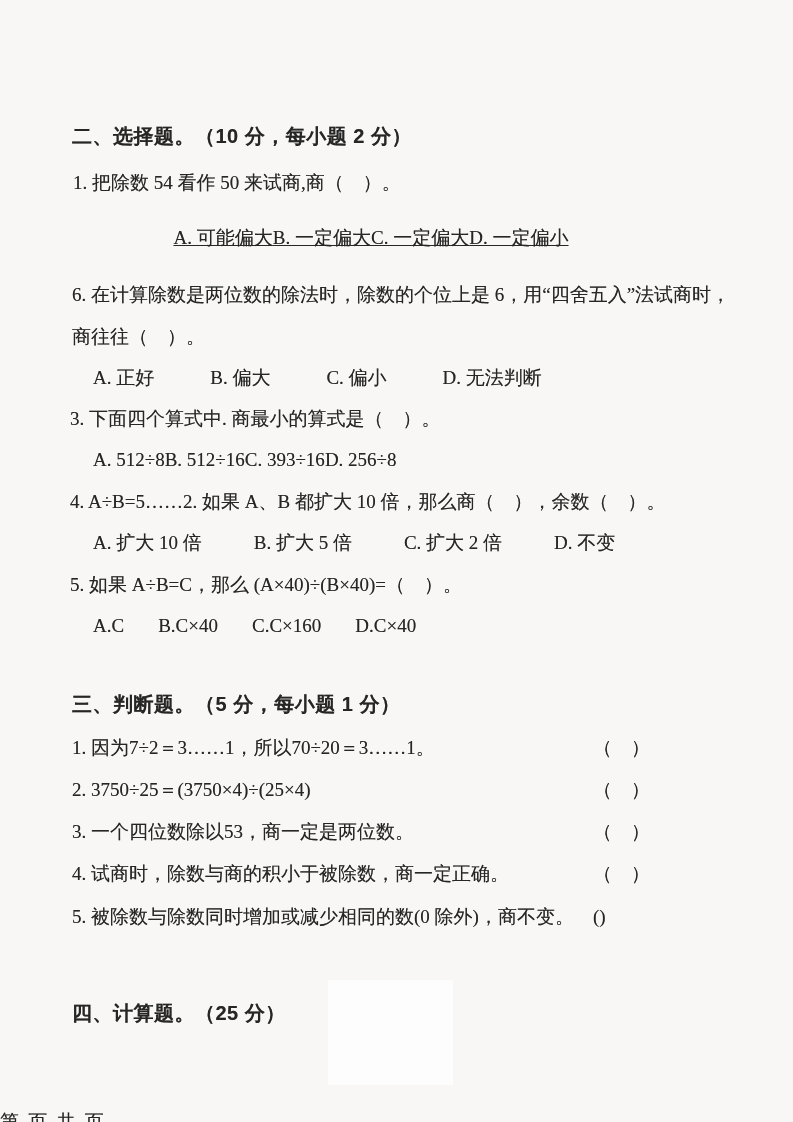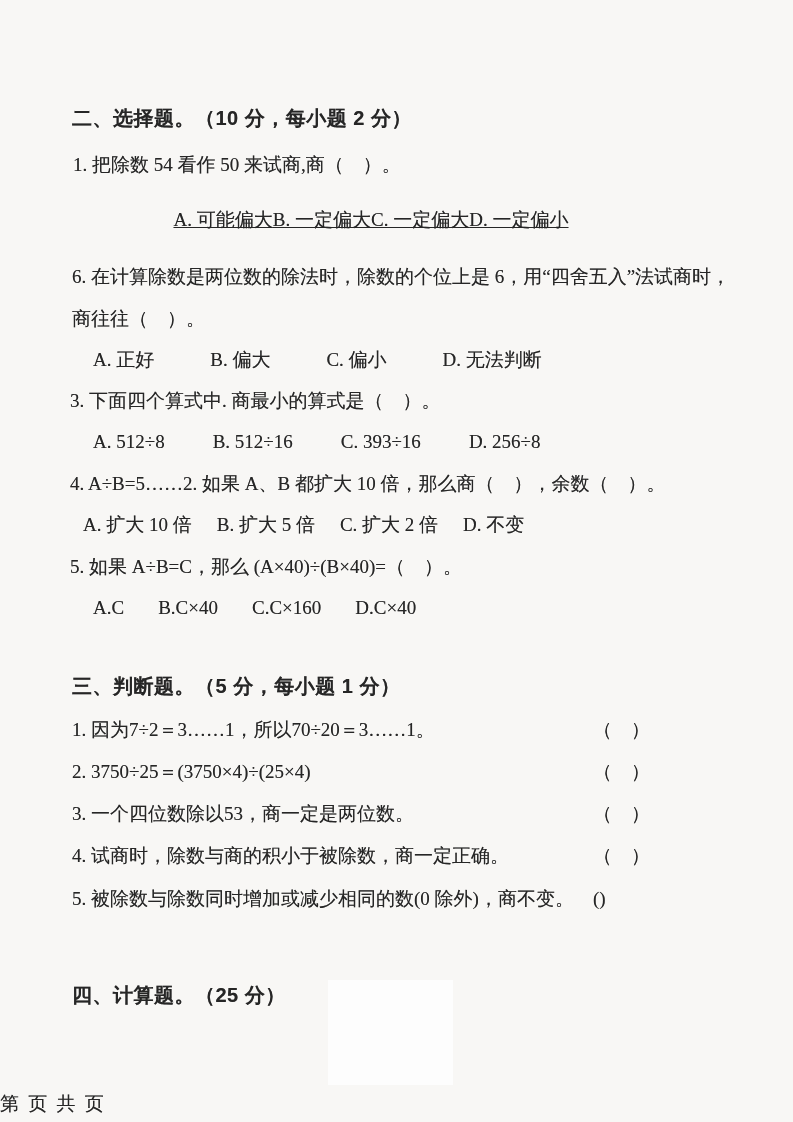--- a/index.html
+++ b/index.html
@@ -11,33 +11,34 @@
     color:var(--text,#262626);
     font-family:"Liberation Serif","DejaVu Serif",serif;
     overflow:hidden;
   }
   .line{
     position:absolute;
     white-space:nowrap;
     font-size:19px;
     line-height:23px;
     text-shadow:0 0 .6px rgba(45,45,45,.5);
+    margin-top:18px;
   }
   .heading{
     font-family:"Liberation Sans","DejaVu Sans",sans-serif;
     font-weight:700;
     font-size:20px;
     letter-spacing:.5px;
   }
   .opts{display:flex;}
   .opts span{display:inline-block;}
   .opts-q1{left:73px;width:596px;justify-content:center;text-decoration:underline;}
   .opts-q2{left:93px;gap:56px;}
-  .opts-q3{left:93px;gap:48px;}
-  .opts-q4{left:83px;gap:25px;}
+  .opts-q3{left:93px;}
+  .opts-q4{left:93px;gap:52px;}
   .opts-q5{left:93px;gap:34px;align-items:center;}
   .judge{left:72px;width:652px;}
   .judge .bracket{position:absolute;left:521px;top:0;}
   .patch{
     position:absolute;
     left:328px;top:980px;width:125px;height:105px;
     background:var(--patch,#fdfdfd);
   }
   .footer{
     left:0;right:0;

